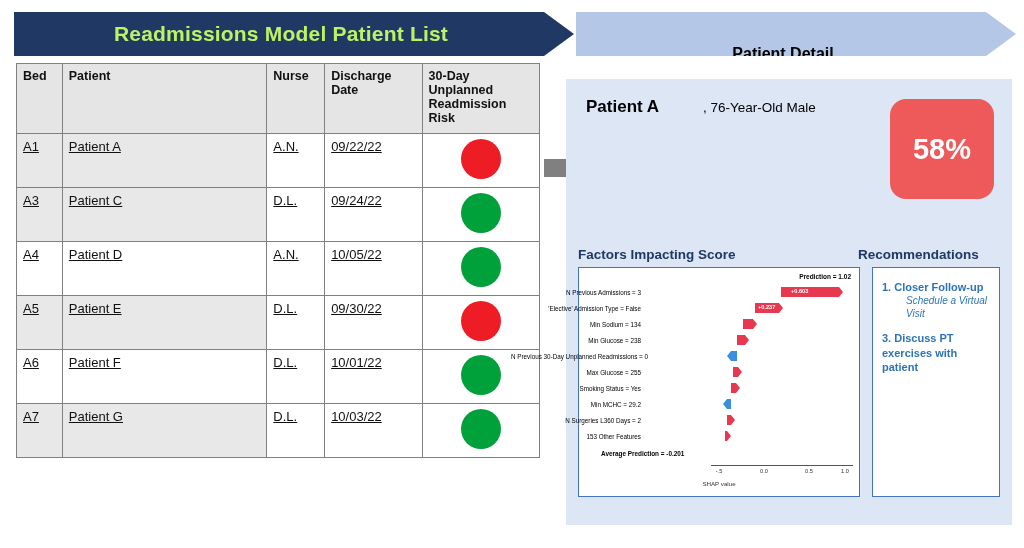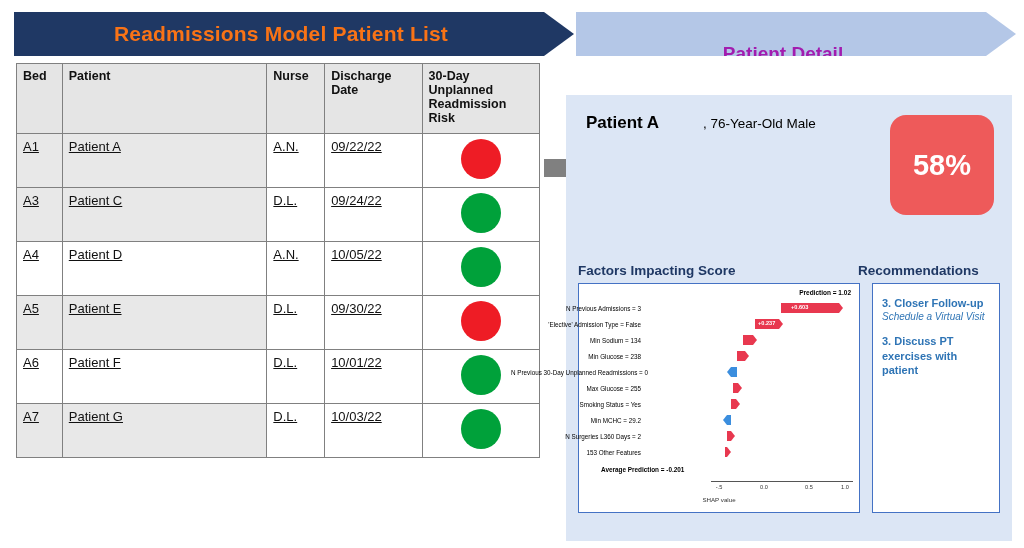--- a/index.html
+++ b/index.html
@@ -14,32 +14,32 @@
 
   
   .banner-left {
     position: absolute; left: 14px; top: 12px;
     width: 560px; height: 44px;
     background: #1f3864;
     display: flex; align-items: center; justify-content: center;
     clip-path: polygon(0 0, calc(100% - 30px) 0, 100% 50%, calc(100% - 30px) 100%, 0 100%);
   }
   .banner-left-text {
-    color: #f97316; font-size: 21px; font-weight: bold; letter-spacing: .2px;
+    color: #bef264; font-size: 21px; font-weight: bold; letter-spacing: .2px;
     padding-right: 26px;
   }
   .banner-right {
     position: absolute; left: 576px; top: 12px;
     width: 440px; height: 44px;
     background: #b4c7e7;
     display: flex; align-items: center; justify-content: center;
     clip-path: polygon(0 0, calc(100% - 30px) 0, 100% 50%, calc(100% - 30px) 100%, 0 100%);
   }
   .banner-right-text {
-    color: #a21caf; font-size: 19px; font-weight: bold;
+    color: #000000; font-size: 16px; font-weight: bold;
     padding-right: 26px;
     margin-top: 40px;
   }
 
   
   .table-wrap {
     position: absolute; left: 16px; top: 63px;
     width: 524px;
   }
   table.patients {
@@ -73,21 +73,21 @@
   .dot.yellow { background: #f9b100; }
   .dot.green { background: #00a13a; }
 
   
   .arrow {
     position: absolute; left: 544px; top: 148px; width: 46px; height: 40px;
   }
 
   
   .detail-panel {
-    position: absolute; left: 566px; top: 95px;
+    position: absolute; left: 566px; top: 79px;
     width: 446px; height: 446px;
     background: #dce6f5;
   }
   .detail-header {
     position: absolute; left: 20px; top: 18px; width: 300px;
   }
   .patient-name {
     font-size: 17px; font-weight: bold; color: #000; display: inline-block;
   }
   .patient-meta {
@@ -125,21 +125,21 @@
     position: absolute; left: 306px; top: 188px;
     width: 128px; height: 230px;
     background: #ffffff; border: 1px solid #4472c4;
     padding: 12px 9px;
   }
   .rec-item { margin-bottom: 11px; }
   .rec-main {
     font-size: 11px; font-weight: bold; color: #2e74b5; line-height: 1.3;
   }
   .rec-sub {
-    font-size: 10px; font-style: italic; color: #2e74b5; line-height: 1.3;
+    font-size: 10px; font-style: italic; color: #2e74b5; line-height: 1.3; margin-left: 24px;
   }
 
   
   .shap-inner { position: relative; width: 100%; height: 100%; }
   .shap-pred-label {
     position: absolute; right: 8px; top: 5px;
     font-size: 6.5px; font-weight: bold; color: #000;
   }
   .shap-rows {
     position: absolute; left: 0; top: 16px; width: 100%;
@@ -346,21 +346,21 @@
         <div class="tick" style="left:140px; top:200px;">-.5</div>
         <div class="tick" style="left:185px; top:200px;">0.0</div>
         <div class="tick" style="left:230px; top:200px;">0.5</div>
         <div class="tick" style="left:266px; top:200px;">1.0</div>
         <div class="axis-title" style="top:212px;">SHAP value</div>
       </div>
     </div>
 
     <div class="rec-box">
       <div class="rec-item">
-        <div class="rec-main">3. Closer Follow-up</div>
+        <div class="rec-main">1. Closer Follow-up</div>
         <div class="rec-sub">Schedule a Virtual Visit</div>
       </div>
       <div class="rec-item">
         <div class="rec-main">3. Discuss PT exercises with patient</div>
       </div>
     </div>
   </div>
 
 </div>
 

